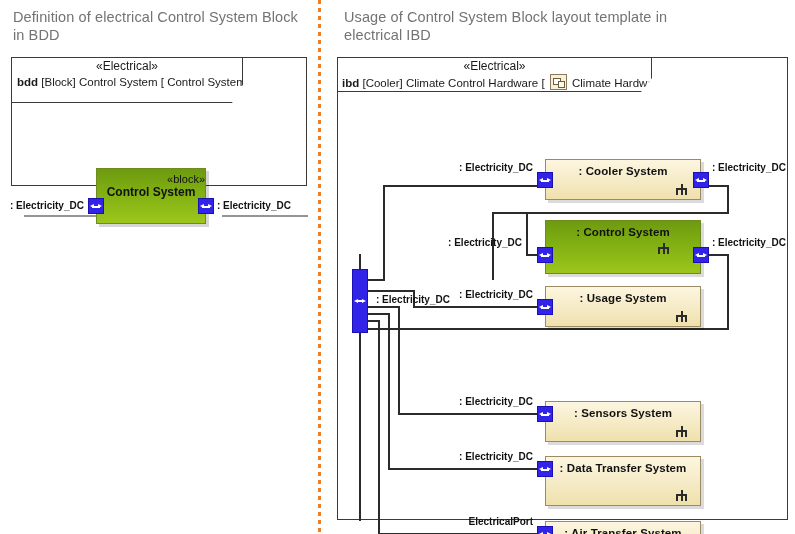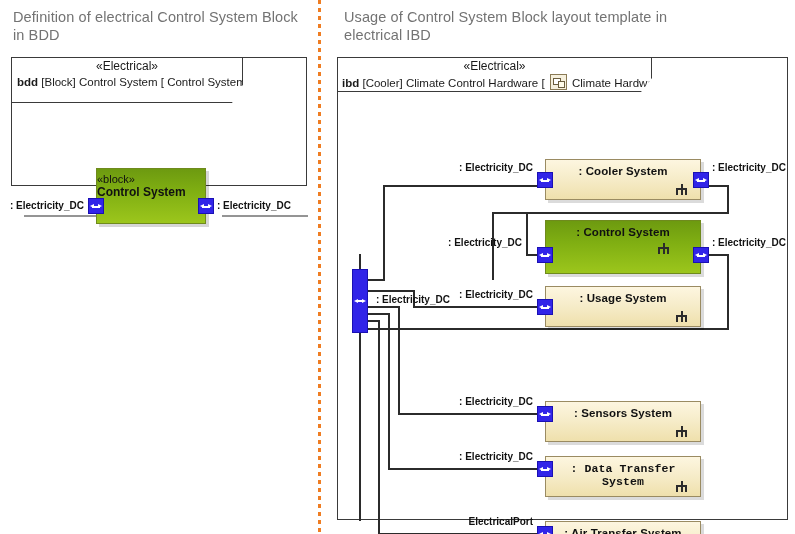--- a/index.html
+++ b/index.html
@@ -76,22 +76,22 @@
   }
   .part.green{
     border:1px solid #6f8a1d;
     background:linear-gradient(to bottom,#6d9a10 0%,#7fae12 40%,#9cc61c 100%);
   }
   .block-green{
     position:absolute;box-sizing:border-box;border:1px solid #6f8a1d;
     background:linear-gradient(to bottom,#6d9a10 0%,#7fae12 40%,#9cc61c 100%);
     box-shadow:3px 3px 0 rgba(0,0,0,.16);
   }
-  .block-green .bstereo{display:block;text-align:left;font-size:11px;color:#111;padding-top:4px;}
-  .block-green .bname{display:block;text-align:left;font-size:12px;font-weight:bold;color:#111;}
+  .block-green .bstereo{display:block;text-align:right;font-size:11px;color:#111;padding-top:4px;}
+  .block-green .bname{display:block;text-align:center;font-size:12px;font-weight:bold;color:#111;}
 
   
   .rake{position:absolute;width:13px;height:11px;}
   .rake i{position:absolute;background:#2b2b2b;}
   .rake .stem{left:6px;top:0;width:1.6px;height:11px;}
   .rake .bar{left:1px;top:4px;width:11px;height:1.6px;}
   .rake .t1{left:1px;top:4px;width:1.6px;height:7px;}
   .rake .t2{left:10.4px;top:4px;width:1.6px;height:7px;}
 
   
@@ -286,21 +286,21 @@
           <i class="t1"></i>
           <i class="t2"></i>
       </span>
     </div>
     <div class="port" style="left:199px;top:348px;">
       <span class="bar"></span>
       <span class="arrow"></span>
     </div>
     <div class="conn-label r" style="left:111px;top:338px;width:84px;">: Electricity_DC</div>
 
-    <div class="part" style="left:207px;top:398px;width:156px;height:41px;font-family:Liberation Mono, monospace;">
+    <div class="part" style="left:207px;top:398px;width:156px;height:50px;">
       <span class="pname">: Data Transfer System</span>
       <span class="rake" style="right:12px;bottom:4px;">
         <i class="stem"></i>
           <i class="bar"></i>
           <i class="t1"></i>
           <i class="t2"></i>
       </span>
     </div>
     <div class="port" style="left:199px;top:403px;">
       <span class="bar"></span>

